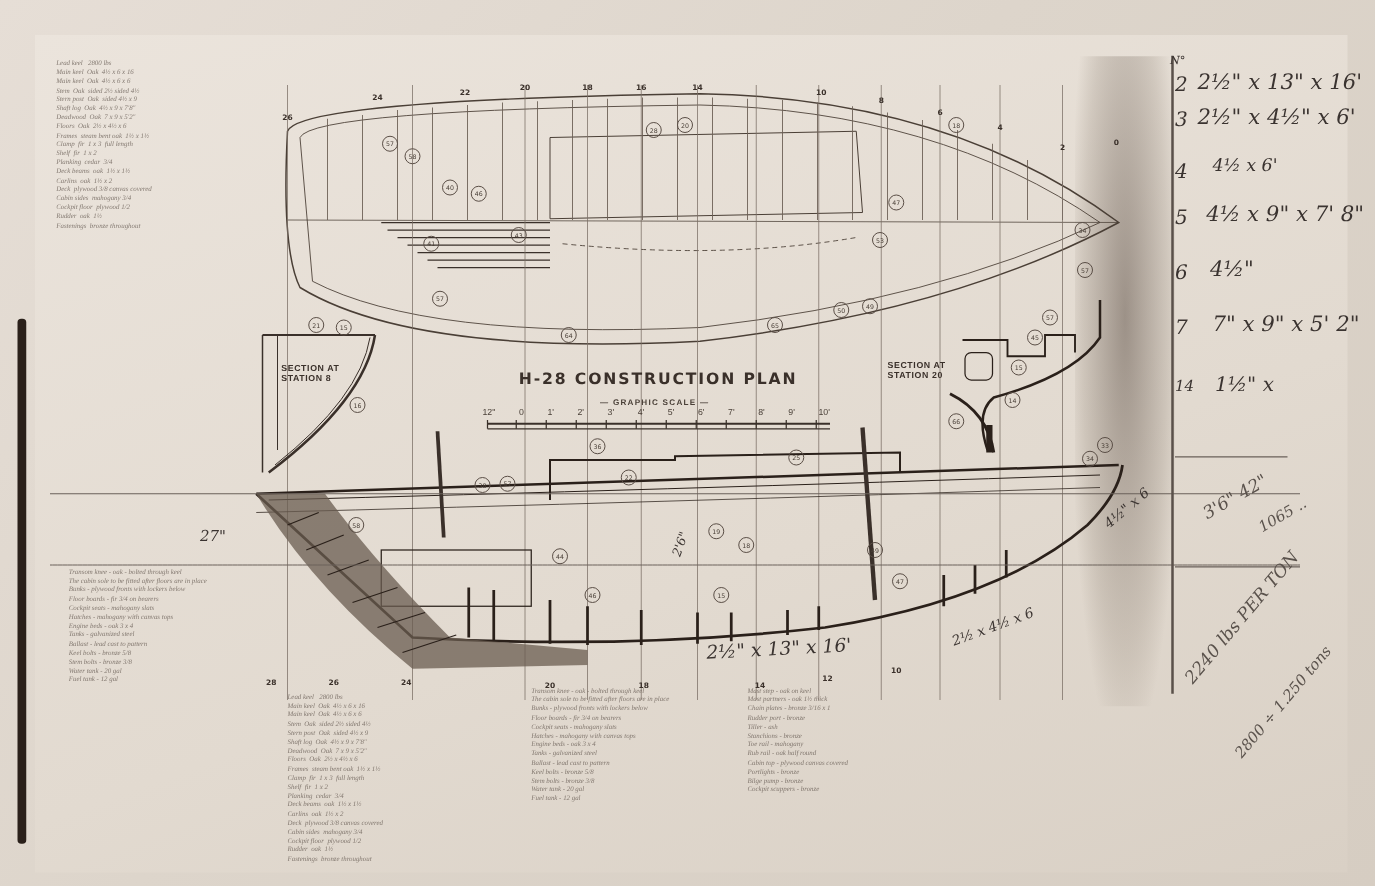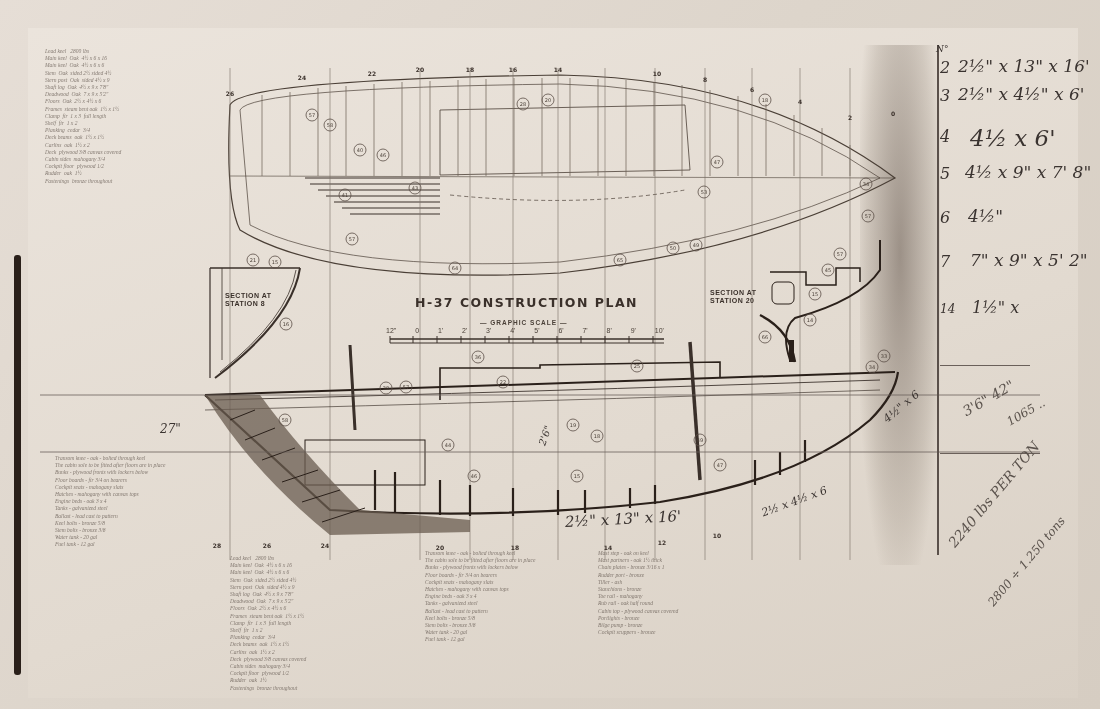--- a/index.html
+++ b/index.html
@@ -345,21 +345,21 @@
       <text class="callnum" x="765" y="339">66</text>
     <circle class="callout" cx="828" cy="270" r="6"></circle>
       <text class="callnum" x="828" y="272">45</text>
     <circle class="callout" cx="840" cy="254" r="6"></circle>
       <text class="callnum" x="840" y="256">57</text>
     <circle class="callout" cx="868" cy="216" r="6"></circle>
       <text class="callnum" x="868" y="218">57</text>
   </g>
 </svg>
 
-<div class="plan-title">H-37 CONSTRUCTION PLAN</div>
+<div class="plan-title">H-28 CONSTRUCTION PLAN</div>
 <div class="scale-label">— GRAPHIC SCALE —</div>
 <div class="scale-ticks">
   <span>12"</span>
   <span>0</span>
   <span>1'</span>
   <span>2'</span>
   <span>3'</span>
   <span>4'</span>
   <span>5'</span>
   <span>6'</span>
@@ -385,21 +385,21 @@
 <div class="hand" style="left:160px;top:422px;font-size:12px;">27"</div>
 
 <div class="table-rule"></div>
 <div class="hand" style="left:936px;top:44px;font-size:9px;">N°</div>
 <div>
   <div class="hand" style="left:940px;top:58px;font-size:16px;">2</div>
   <div class="hand" style="left:958px;top:56px;font-size:17px;">2½" x 13" x 16'</div>
   <div class="hand" style="left:940px;top:86px;font-size:16px;">3</div>
   <div class="hand" style="left:958px;top:84px;font-size:17px;">2½" x 4½" x 6'</div>
   <div class="hand" style="left:940px;top:127px;font-size:16px;">4</div>
-  <div class="hand" style="left:970px;top:125px;font-size:23px;">4½ x 6'</div>
+  <div class="hand" style="left:970px;top:125px;font-size:14px;">4½ x 6'</div>
   <div class="hand" style="left:940px;top:164px;font-size:16px;">5</div>
   <div class="hand" style="left:965px;top:162px;font-size:17px;">4½ x 9" x 7' 8"</div>
   <div class="hand" style="left:940px;top:208px;font-size:16px;">6</div>
   <div class="hand" style="left:968px;top:206px;font-size:17px;">4½"</div>
   <div class="hand" style="left:940px;top:252px;font-size:16px;">7</div>
   <div class="hand" style="left:970px;top:250px;font-size:17px;">7" x 9" x 5' 2"</div>
   <div class="hand" style="left:940px;top:302px;font-size:12px;">14</div>
   <div class="hand" style="left:972px;top:298px;font-size:16px;">1½" x</div>
 </div>
 

